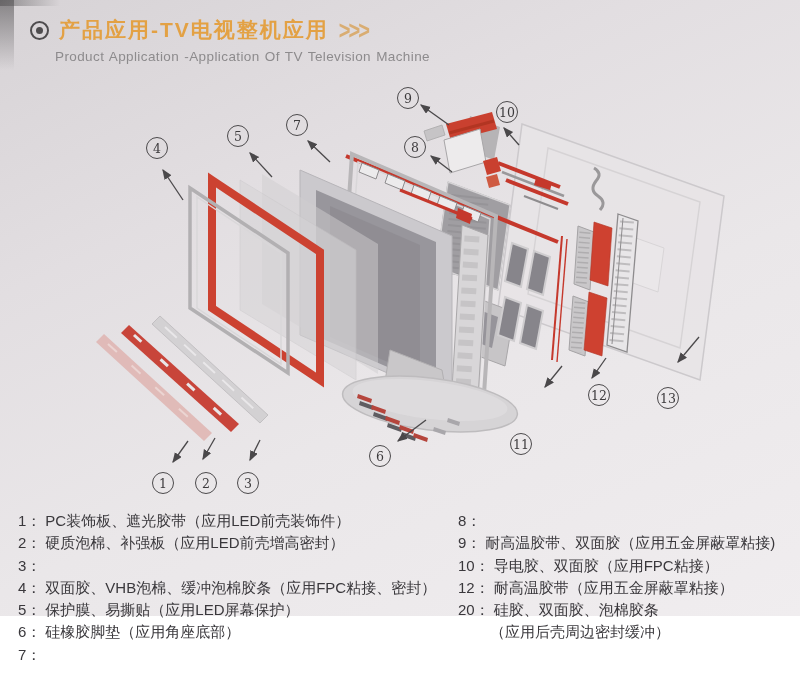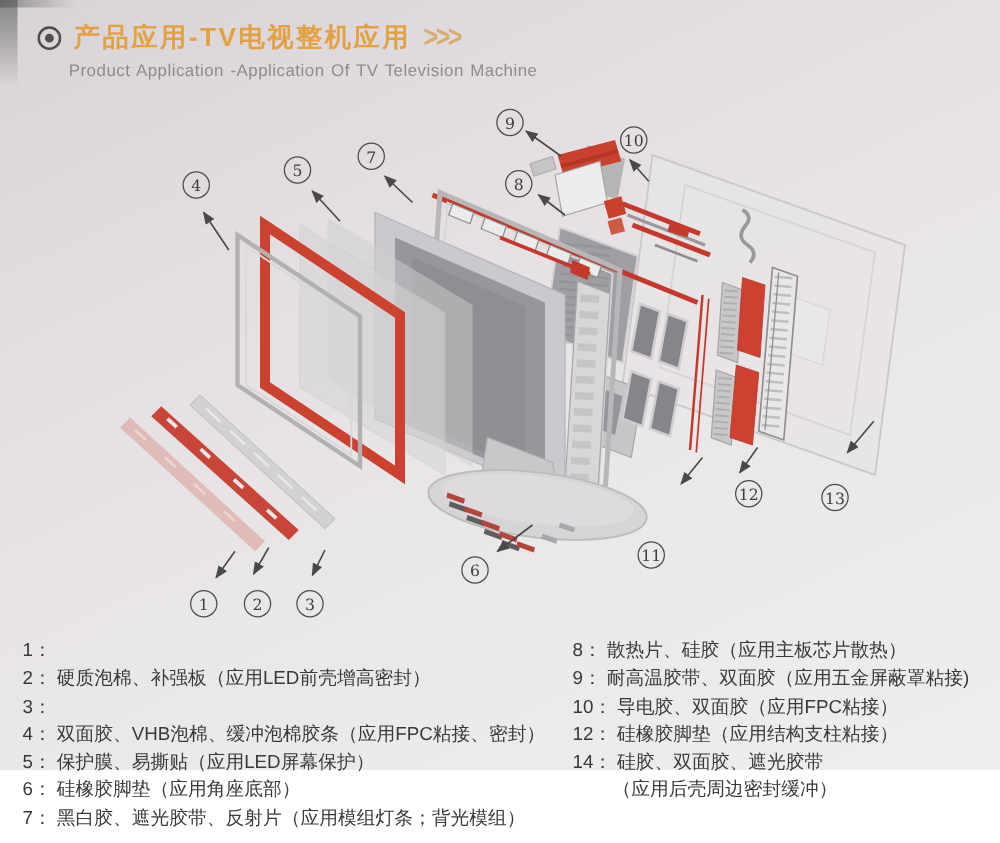--- a/index.html
+++ b/index.html
@@ -209,20 +209,21 @@
   <div class="callout" style="left:397px;top:87px;">9</div>
   <div class="callout" style="left:496px;top:101px;">10</div>
   <div class="callout" style="left:510px;top:393px;margin-top:40px;">11</div>
   <div class="callout" style="left:588px;top:384px;">12</div>
   <div class="callout" style="left:657px;top:387px;">13</div>
 
   <div class="legend">
     <div class="leg-col-left">
       <div class="leg-row">
           <span class="num">1：</span>
+          <span class="txt">PC装饰板、遮光胶带（应用LED前壳装饰件）</span>
         </div>
       <div class="leg-row">
           <span class="num">2：</span>
           <span class="txt">硬质泡棉、补强板（应用LED前壳增高密封）</span>
         </div>
       <div class="leg-row">
           <span class="num">3：</span>
         </div>
       <div class="leg-row">
           <span class="num">4：</span>
@@ -231,40 +232,38 @@
       <div class="leg-row">
           <span class="num">5：</span>
           <span class="txt">保护膜、易撕贴（应用LED屏幕保护）</span>
         </div>
       <div class="leg-row">
           <span class="num">6：</span>
           <span class="txt">硅橡胶脚垫（应用角座底部）</span>
         </div>
       <div class="leg-row">
           <span class="num">7：</span>
-          <span class="txt">黑白胶、遮光胶带、反射片（应用模组灯条；背光模组）</span>
         </div>
     </div>
     <div class="leg-col-right">
       <div class="leg-row">
           <span class="num">8：</span>
-          <span class="txt">散热片、硅胶（应用主板芯片散热）</span>
         </div>
       <div class="leg-row">
           <span class="num">9：</span>
           <span class="txt">耐高温胶带、双面胶（应用五金屏蔽罩粘接)</span>
         </div>
       <div class="leg-row">
           <span class="num">10：</span>
           <span class="txt">导电胶、双面胶（应用FPC粘接）</span>
         </div>
       <div class="leg-row">
           <span class="num">12：</span>
-          <span class="txt">硅橡胶脚垫（应用结构支柱粘接）</span>
-        </div>
-      <div class="leg-row">
-          <span class="num">14：</span>
-          <span class="txt">硅胶、双面胶、遮光胶带</span>
+          <span class="txt">耐高温胶带（应用五金屏蔽罩粘接）</span>
+        </div>
+      <div class="leg-row">
+          <span class="num">20：</span>
+          <span class="txt">硅胶、双面胶、泡棉胶条</span>
         </div>
       <div class="leg-cont">（应用后壳周边密封缓冲）</div>
     </div>
   </div>
 </div>
 
 </body></html>

